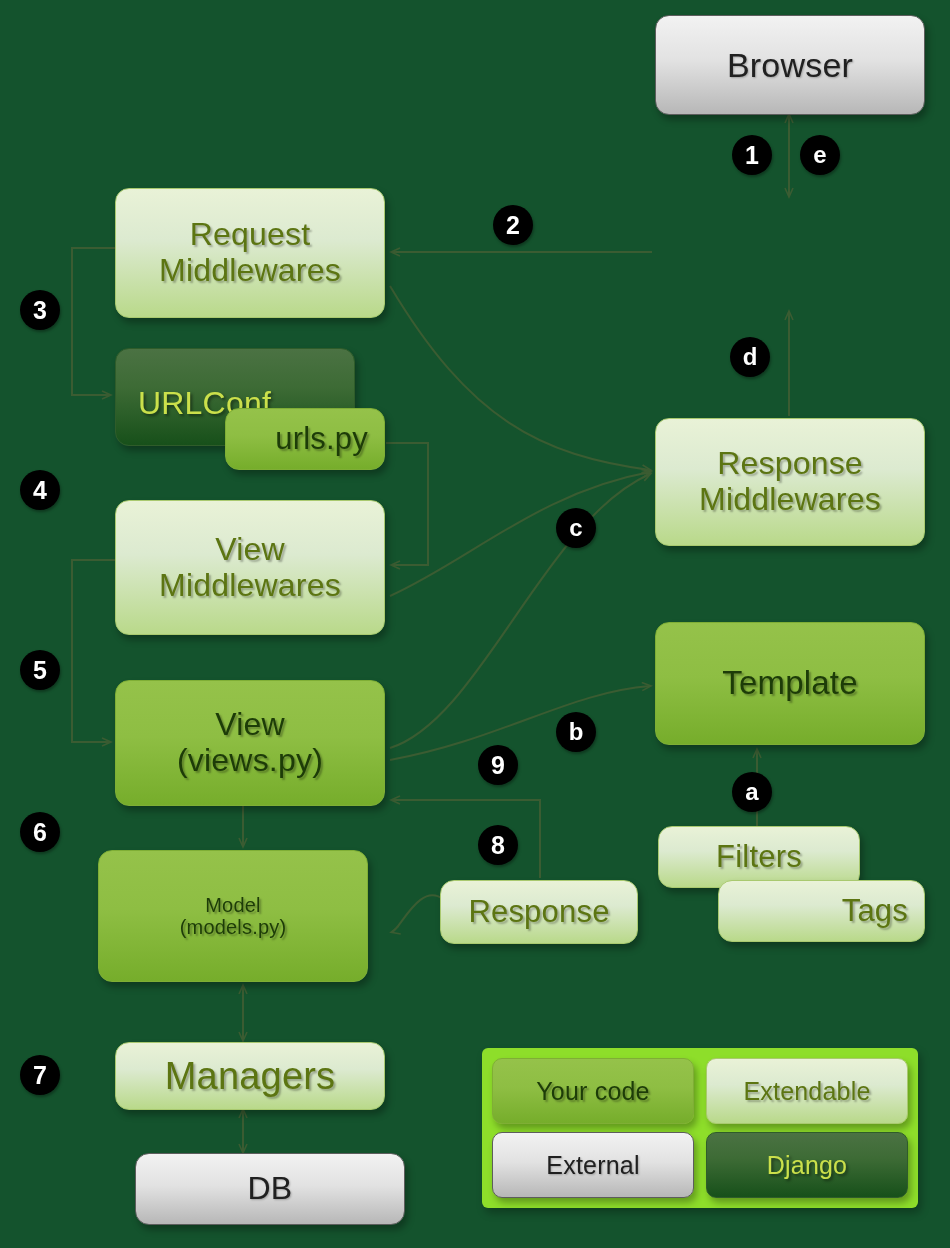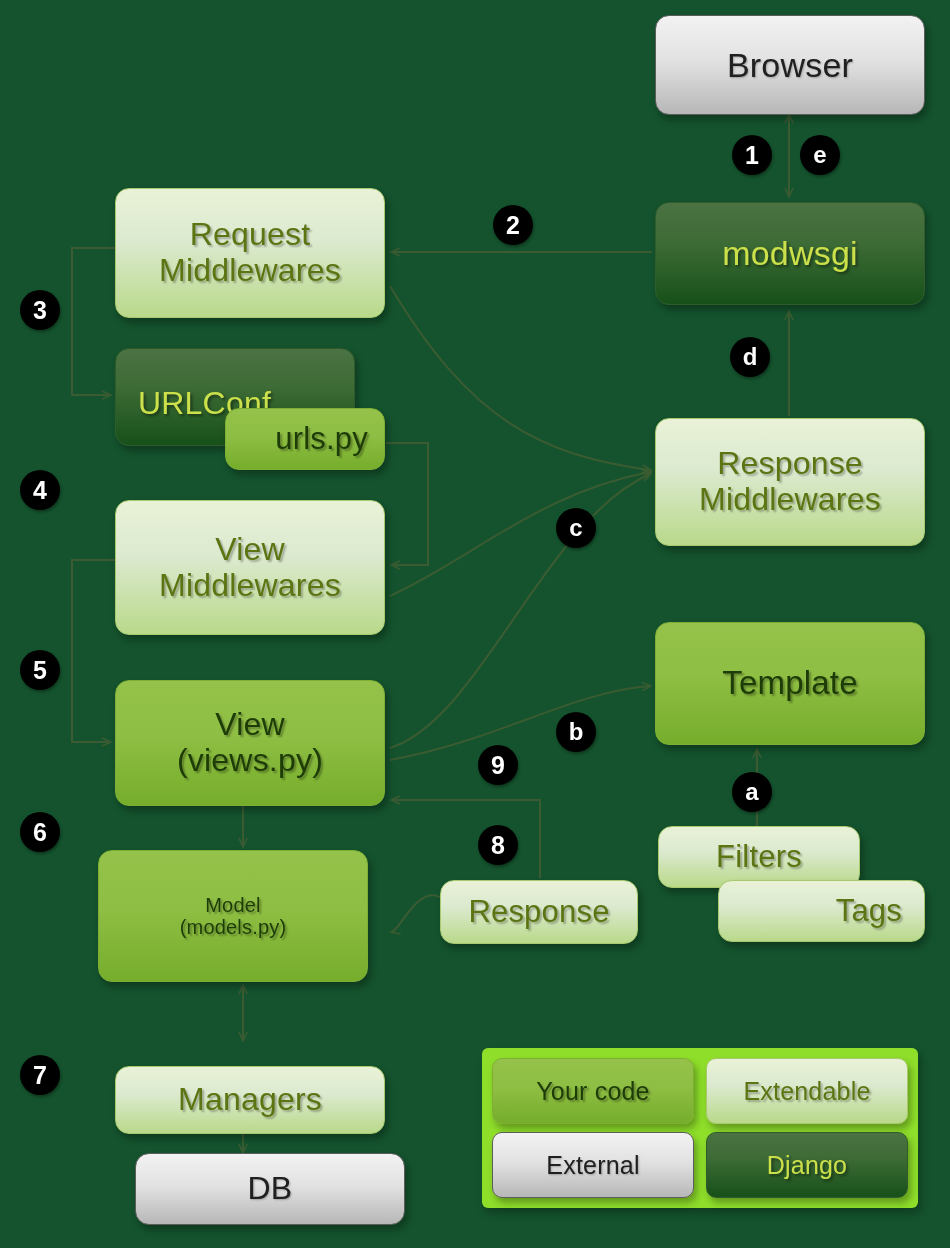--- a/index.html
+++ b/index.html
@@ -151,23 +151,20 @@
       <path d="M540,878 L540,800 L392,800"></path>
 
       <path d="M444,900 C420,880 400,930 392,932"></path>
     </g>
   </svg>
 
   <div class="node t-ext-gray" style="left:655px;top:15px;width:270px;height:100px;font-size:34px;">
     <span class="lbl">Browser</span>
   </div>
 
-  <div class="node t-django" style="left:655px;top:202px;width:270px;height:103px;font-size:34px;">
-    <span class="lbl">modwsgi</span>
-  </div>
 
   <div class="node t-ext" style="left:115px;top:188px;width:270px;height:130px;font-size:32px;flex-direction:column;">
     <span class="lbl">Request</span>
     <span class="lbl">Middlewares</span>
   </div>
 
   <div class="node t-django" style="left:115px;top:348px;width:240px;height:98px;font-size:32px;justify-content:flex-start;padding-left:22px;align-items:center;padding-top:14px;">
     <span class="lbl" style="text-align:left;">URLConf</span>
   </div>
 
@@ -183,42 +180,42 @@
   <div class="node t-code" style="left:115px;top:680px;width:270px;height:126px;font-size:32px;flex-direction:column;">
     <span class="lbl">View</span>
     <span class="lbl">(views.py)</span>
   </div>
 
   <div class="node t-code" style="left:98px;top:850px;width:270px;height:132px;font-size:20px;flex-direction:column;">
     <span class="lbl">Model</span>
     <span class="lbl">(models.py)</span>
   </div>
 
-  <div class="node t-ext" style="left:115px;top:1042px;width:270px;height:68px;font-size:32px;margin-top:24px;">
+  <div class="node t-ext" style="left:115px;top:1042px;width:270px;height:68px;font-size:38px;">
     <span class="lbl">Managers</span>
   </div>
 
   <div class="node t-ext-gray" style="left:115px;top:1153px;width:270px;height:72px;font-size:32px;margin-left:20px;">
     <span class="lbl">DB</span>
   </div>
 
   <div class="node t-ext" style="left:655px;top:418px;width:270px;height:128px;font-size:32px;flex-direction:column;">
     <span class="lbl">Response</span>
     <span class="lbl">Middlewares</span>
   </div>
 
   <div class="node t-code" style="left:655px;top:622px;width:270px;height:123px;font-size:33px;">
     <span class="lbl">Template</span>
   </div>
 
   <div class="node t-ext" style="left:658px;top:826px;width:202px;height:62px;font-size:31px;">
     <span class="lbl">Filters</span>
   </div>
 
-  <div class="node t-ext" style="left:718px;top:880px;width:207px;height:62px;font-size:31px;justify-content:flex-end;padding-right:22px;">
+  <div class="node t-ext" style="left:718px;top:880px;width:207px;height:62px;font-size:31px;justify-content:flex-end;padding-right:16px;">
     <span class="lbl" style="text-align:right;">Tags</span>
   </div>
 
   <div class="node t-ext" style="left:440px;top:880px;width:198px;height:64px;font-size:31px;">
     <span class="lbl">Response</span>
   </div>
 
   <div class="badge" style="left:732px;top:135px;">1</div>
   <div class="badge alpha" style="left:800px;top:135px;">e</div>
   <div class="badge" style="left:493px;top:205px;">2</div>

